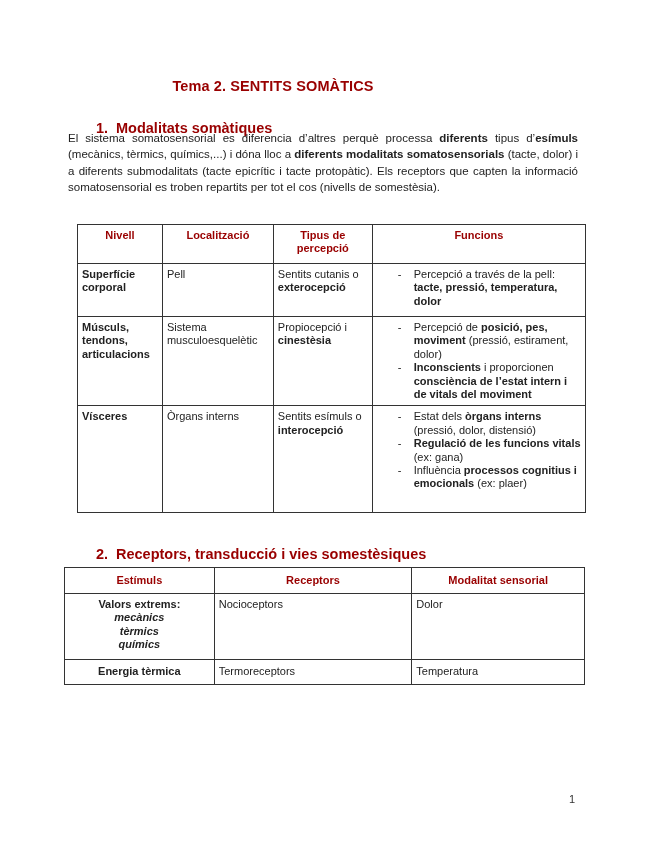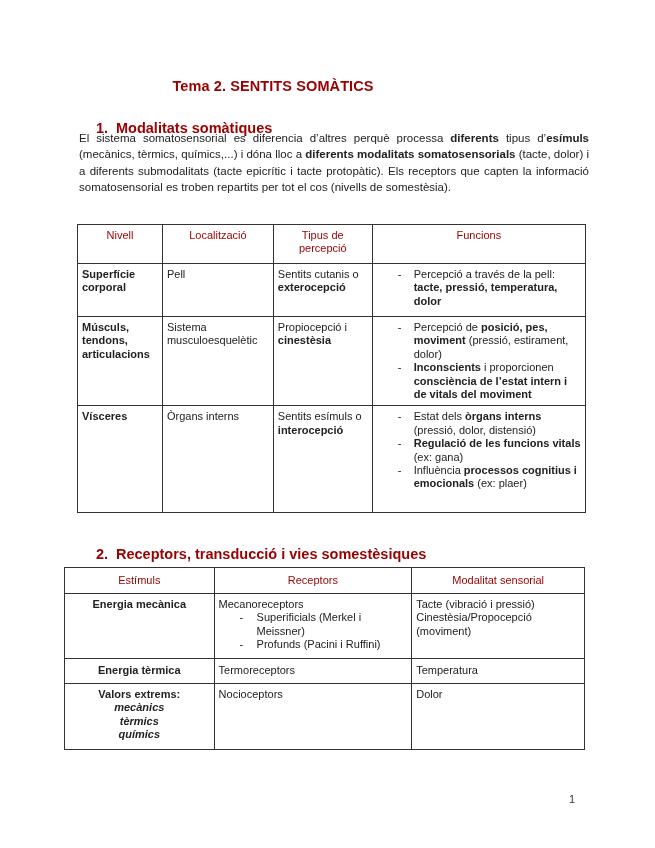--- a/index.html
+++ b/index.html
@@ -3,25 +3,25 @@
 <meta charset="utf-8">
 <style>
   html, body { margin: 0; padding: 0; background: #ffffff; }
   body { width: 655px; height: 848px; position: relative; overflow: hidden;
          font-family: "Liberation Sans", sans-serif; color: #1a1a1a; }
   .title { position: absolute; left: 0; width: 546px; top: 78px; text-align: center;
            font-size: 14.5px; font-weight: bold; color: #990000; letter-spacing: 0.1px; }
   .h1 { position: absolute; left: 96px; top: 120px; font-size: 14.5px; font-weight: bold; color: #990000; }
   .h2 { position: absolute; left: 96px; top: 546px; font-size: 14.5px; font-weight: bold; color: #990000; }
   .h-num { display: inline-block; width: 20px; }
-  .intro { position: absolute; left: 79px; top: 130px; width: 510px; font-size: 11.5px;
+  .intro { position: absolute; left: 68px; top: 130px; width: 510px; font-size: 11.5px;
            line-height: 16.3px; text-align: justify; color: #222; }
   table { position: absolute; border-collapse: collapse; font-size: 11px; line-height: 13.4px; color: #222; }
   td, th { border: 1.3px solid #333; vertical-align: top; padding: 4px 4px; text-align: left; }
-  th { color: #990000; font-weight: normal; text-align: center; }
+  th { color: #990000; font-weight: bold; text-align: center; }
   .t1 { left: 77px; top: 224px; width: 509px; }
   .t2 { left: 64px; top: 567px; width: 521px; }
   .b { font-weight: bold; }
   .i { font-style: italic; font-weight: bold; }
   ul.dash { list-style: none; margin: 0; padding: 0; }
   ul.dash li { position: relative; padding-left: 37px; }
   ul.dash li::before { content: "-"; position: absolute; left: 21px; }
   ul.dash2 li { padding-left: 38px; }
   ul.dash2 li::before { left: 21px; }
   .center { text-align: center; }
@@ -97,45 +97,31 @@
       <col style="width:150px">
       <col style="width:198px">
       <col style="width:173px">
     </colgroup>
   <tbody>
       <tr style="height:26px">
     <th style="vertical-align:middle">Estímuls</th>
     <th style="vertical-align:middle">Receptors</th>
     <th style="vertical-align:middle">Modalitat sensorial</th>
   </tr>
-  <tr style="height:65px">
-    <td class="b center">Energia mecànica</td>
-    <td>
-      <div>Mecanoreceptors</div>
-      <ul class="dash dash2">
-        <li>Superificials (Merkel i Meissner)</li>
-        <li>Profunds (Pacini i Ruffini)</li>
-      </ul>
-    </td>
-    <td>
-      <div>Tacte (vibració i pressió)</div>
-      <div>Cinestèsia/Propocepció (moviment)</div>
-    </td>
-  </tr>
-  <tr style="height:25px">
-    <td class="b center" style="vertical-align:middle">Energia tèrmica</td>
-    <td style="vertical-align:middle">Termoreceptors</td>
-    <td style="vertical-align:middle">Temperatura</td>
-  </tr>
   <tr style="height:66px">
     <td class="center">
       <div class="b">Valors extrems:</div>
       <div class="i">mecànics</div>
       <div class="i">tèrmics</div>
       <div class="i">químics</div>
     </td>
     <td>Nocioceptors</td>
     <td>Dolor</td>
   </tr>
+  <tr style="height:25px">
+    <td class="b center" style="vertical-align:middle">Energia tèrmica</td>
+    <td style="vertical-align:middle">Termoreceptors</td>
+    <td style="vertical-align:middle">Temperatura</td>
+  </tr>
 </tbody>
   </table>
 
 <div class="pagenum">1</div>
 
 </body></html>

